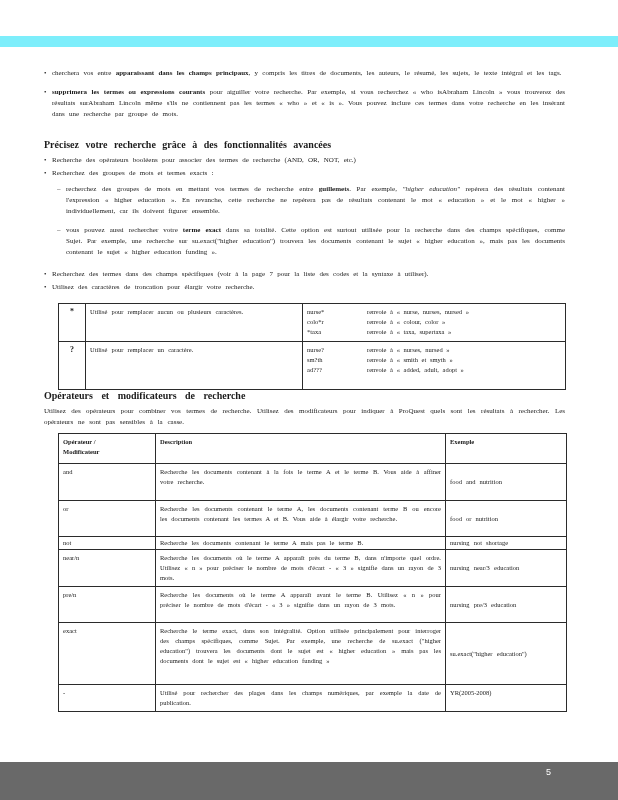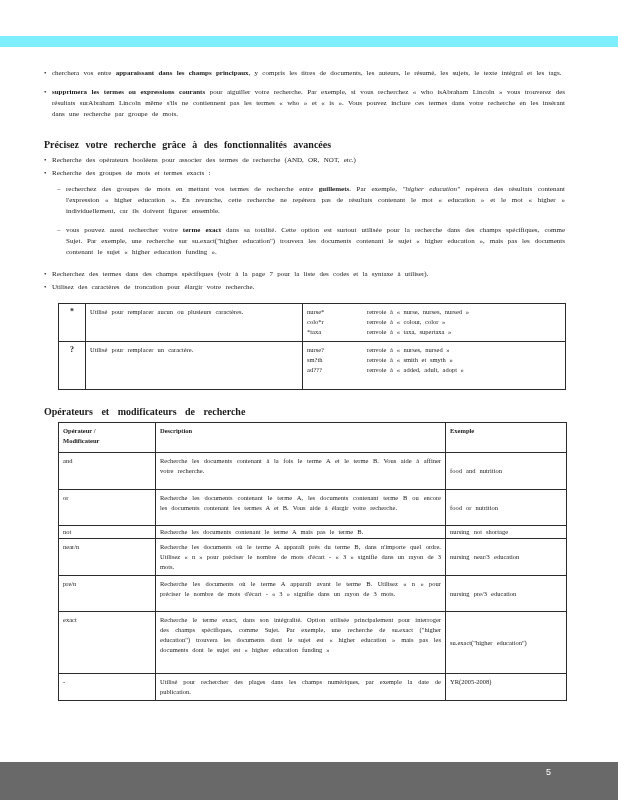--- a/index.html
+++ b/index.html
@@ -41,21 +41,21 @@
   .tbl1 { margin-top:10px; width:507px; }
   .tbl1 .c-sym { width:27px; }
   .tbl1 .c-desc { width:217px; }
   .tbl1 .c-ex { width:263px; }
   .tbl1 .sym { text-align:center; font-weight:bold; font-size:8px; }
   .tbl1 .r1 { height:38px; }
   .tbl1 .r2 { height:48px; }
   .exline { display:flex; word-spacing:2px; }
   .exline .term { flex:0 0 60px; }
   .exline .res { flex:1; }
-  .h2 { margin-top:16px; word-spacing:6px;font-family:Liberation Serif, serif; }
+  .h2 { margin-top:0; word-spacing:6px;font-family:Liberation Serif, serif; }
   .intro { margin-top:5px; }
   .tbl2 { margin-top:5px; width:508px; }
   .tbl2 .c-op { width:97px; }
   .tbl2 .c-desc { width:290px; }
   .tbl2 .c-ex { width:121px; }
   .tbl2 .hdr { font-weight:bold; }
   .tbl2 .ex { vertical-align:middle; word-spacing:2.5px; }
   .tbl2 .ex-top { vertical-align:top; }
   .r-head { height:30px; }
   .r-and { height:37px; }
@@ -96,21 +96,21 @@
 
   <div class="sec-title h1">Précisez votre recherche grâce à des fonctionnalités avancées</div>
 
   <div class="bullet bl-op">
     <span class="marker">•</span>
     <span class="btext">Recherche des opérateurs booléens pour associer des termes de recherche (AND, OR, NOT, etc.)</span>
   </div>
 
   <div class="bullet bl-gr">
     <span class="marker">•</span>
-    <span class="btext">Recherche des groupes de mots et termes exacts :</span>
+    <span class="btext">Recherchez des groupes de mots et termes exacts :</span>
   </div>
 
   <div class="dashlist">
     <div class="dash-item sub1">
       <span class="marker">–</span>
       <span class="btext"><span>recherchez des groupes de mots en mettant vos termes de recherche entre </span><b>guillemets</b><span>. Par exemple, </span><i>"higher education"</i><span> repérera des résultats contenant l'expression « higher education ». En revanche, cette recherche ne repérera pas de résultats contenant le mot « education » et le mot « higher » individuellement, car ils doivent figurer ensemble.</span></span>
     </div>
     <div class="dash-item sub2">
       <span class="marker">–</span>
       <span class="btext"><span>vous pouvez aussi rechercher votre </span><b>terme exact</b><span> dans sa totalité. Cette option est surtout utilisée pour la recherche dans des champs spécifiques, comme Sujet. Par exemple, une recherche sur su.exact("higher education") trouvera les documents contenant le sujet « higher education », mais pas les documents contenant le sujet « higher education funding ».</span></span>
@@ -168,20 +168,21 @@
               <span class="term">ad???</span>
               <span class="res">renvoie à « added, adult, adopt »</span>
             </div>
       </td>
     </tr>
     </tbody>
   </table>
 
   <div class="sec-title h2">Opérateurs et modificateurs de recherche</div>
 
+  <div class="para intro">Utilisez des opérateurs pour combiner vos termes de recherche. Utilisez des modificateurs pour indiquer à ProQuest quels sont les résultats à rechercher. Les opérateurs ne sont pas sensibles à la casse.</div>
 
   <table class="tbl tbl2">
     <colgroup>
         <col class="c-op">
         <col class="c-desc">
         <col class="c-ex">
       </colgroup>
     <tbody>
     <tr class="r-head">
       <td class="hdr">

